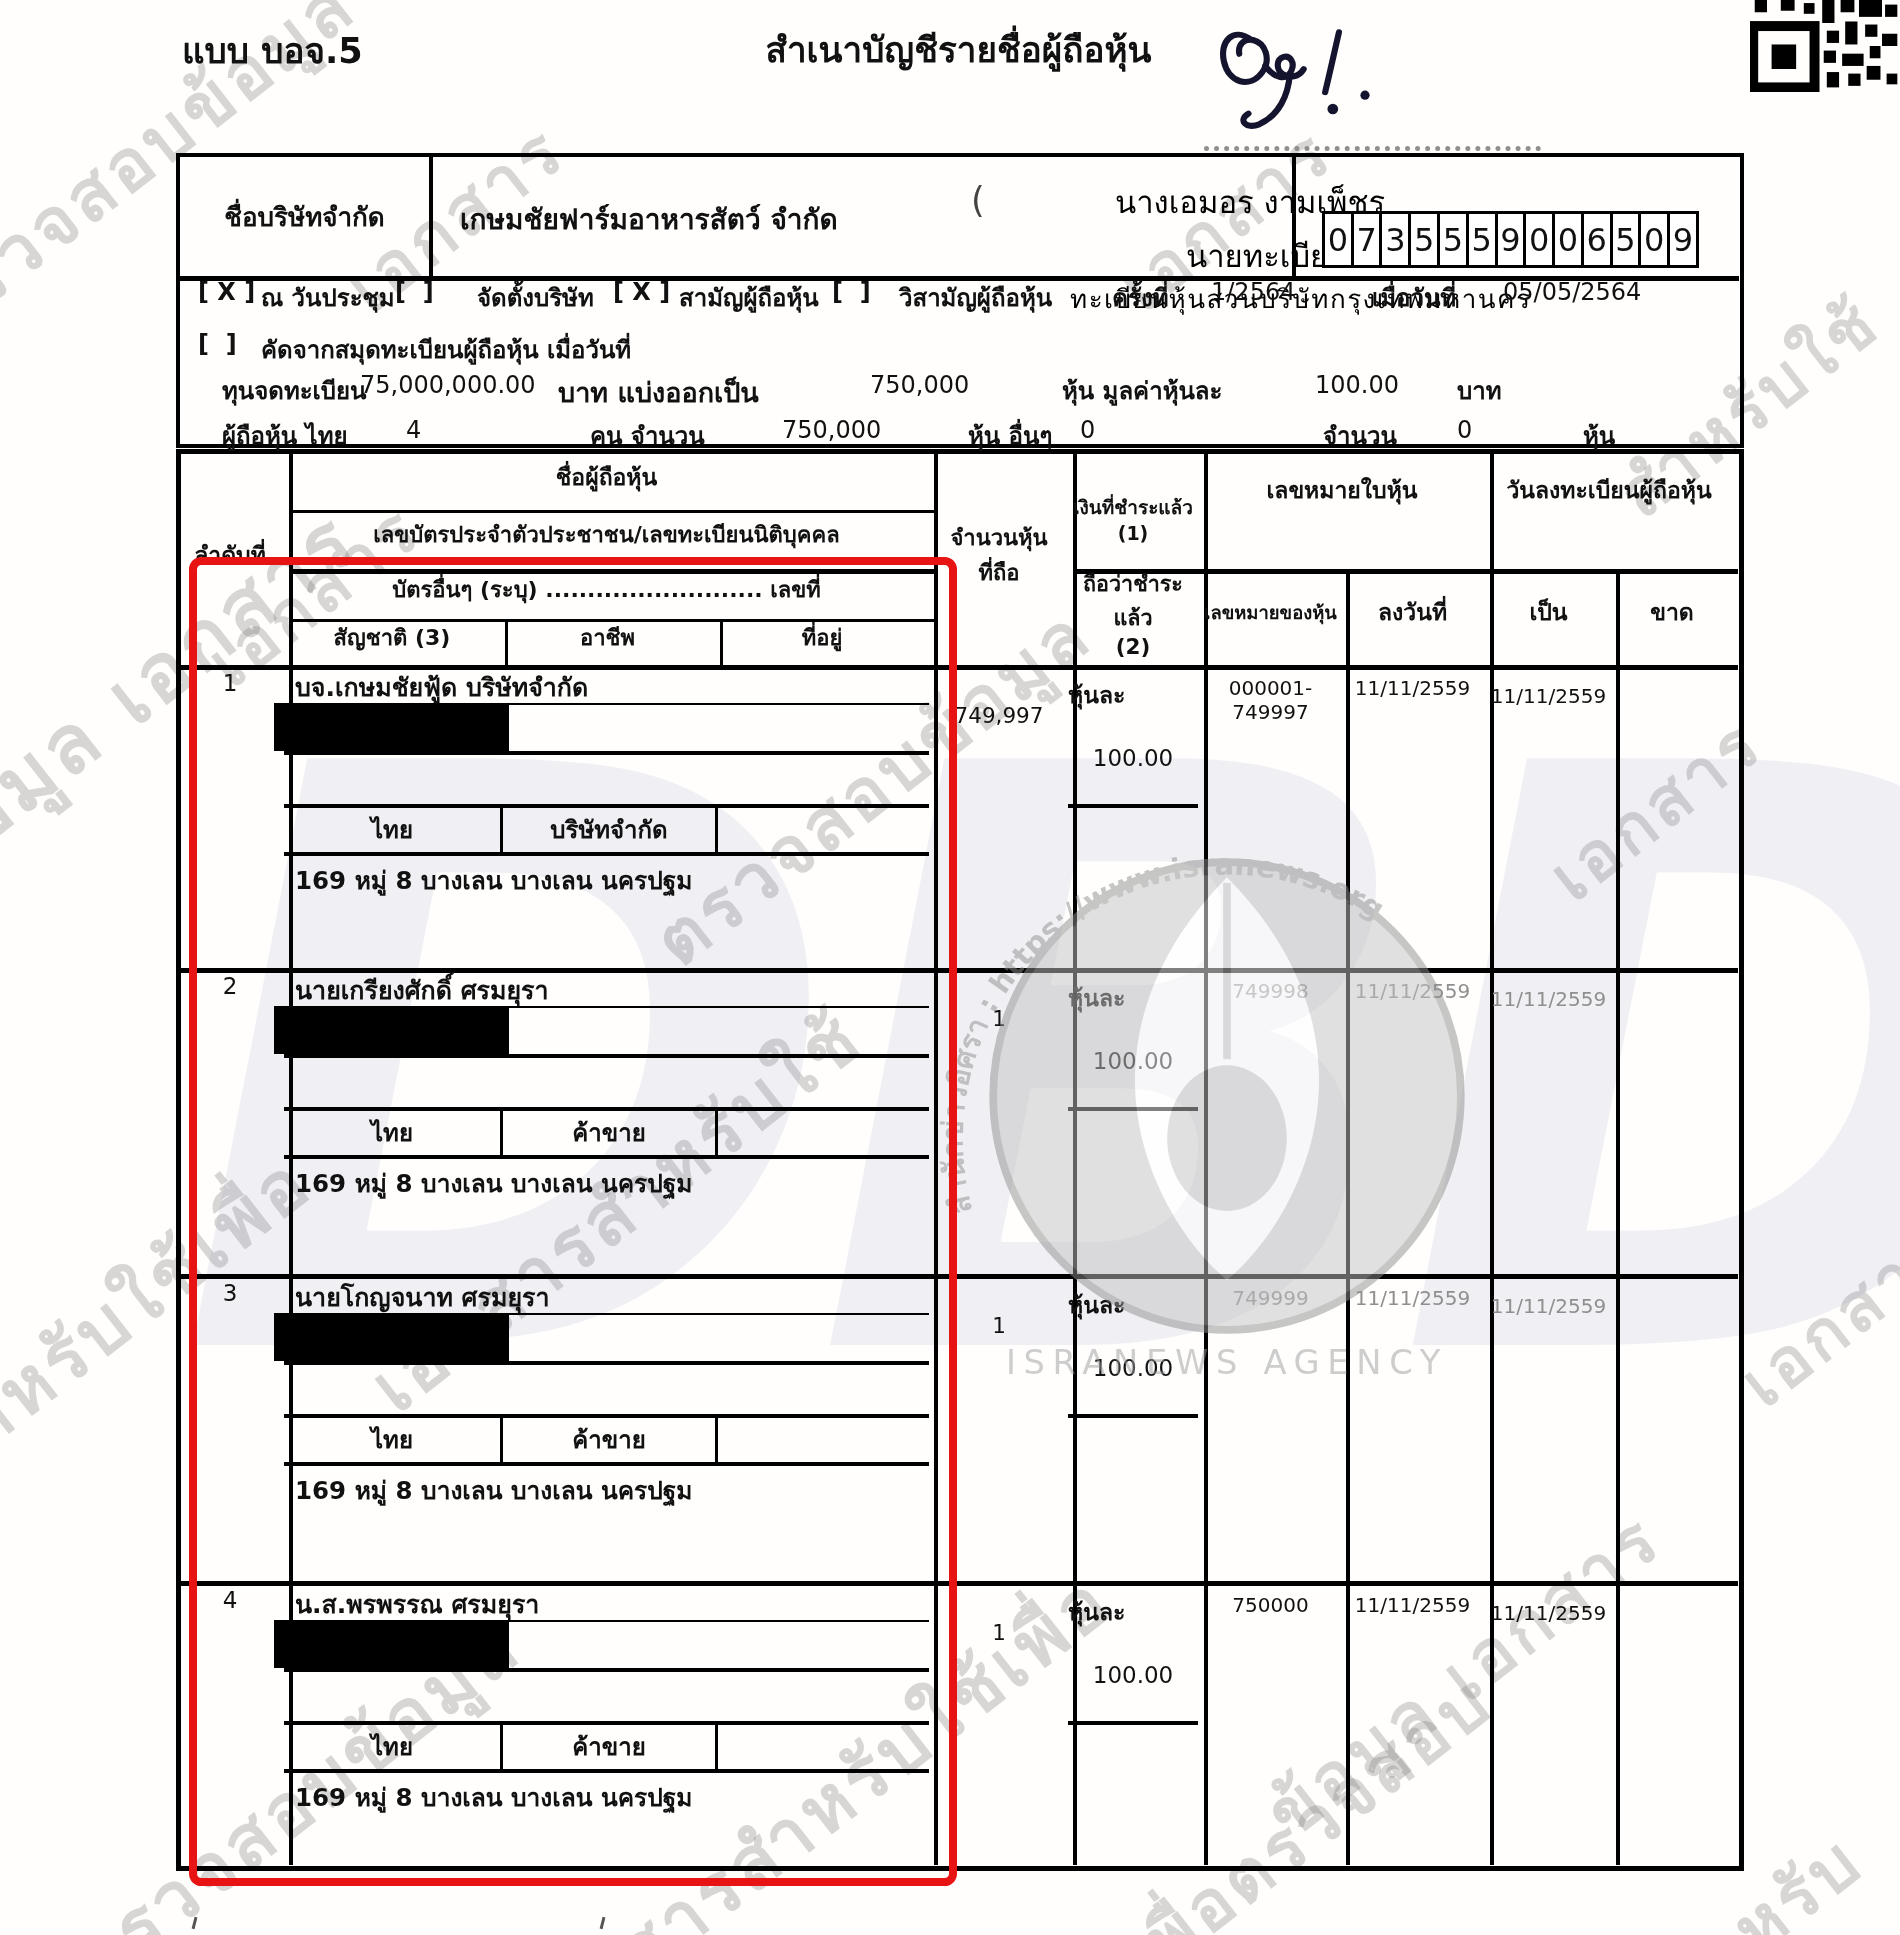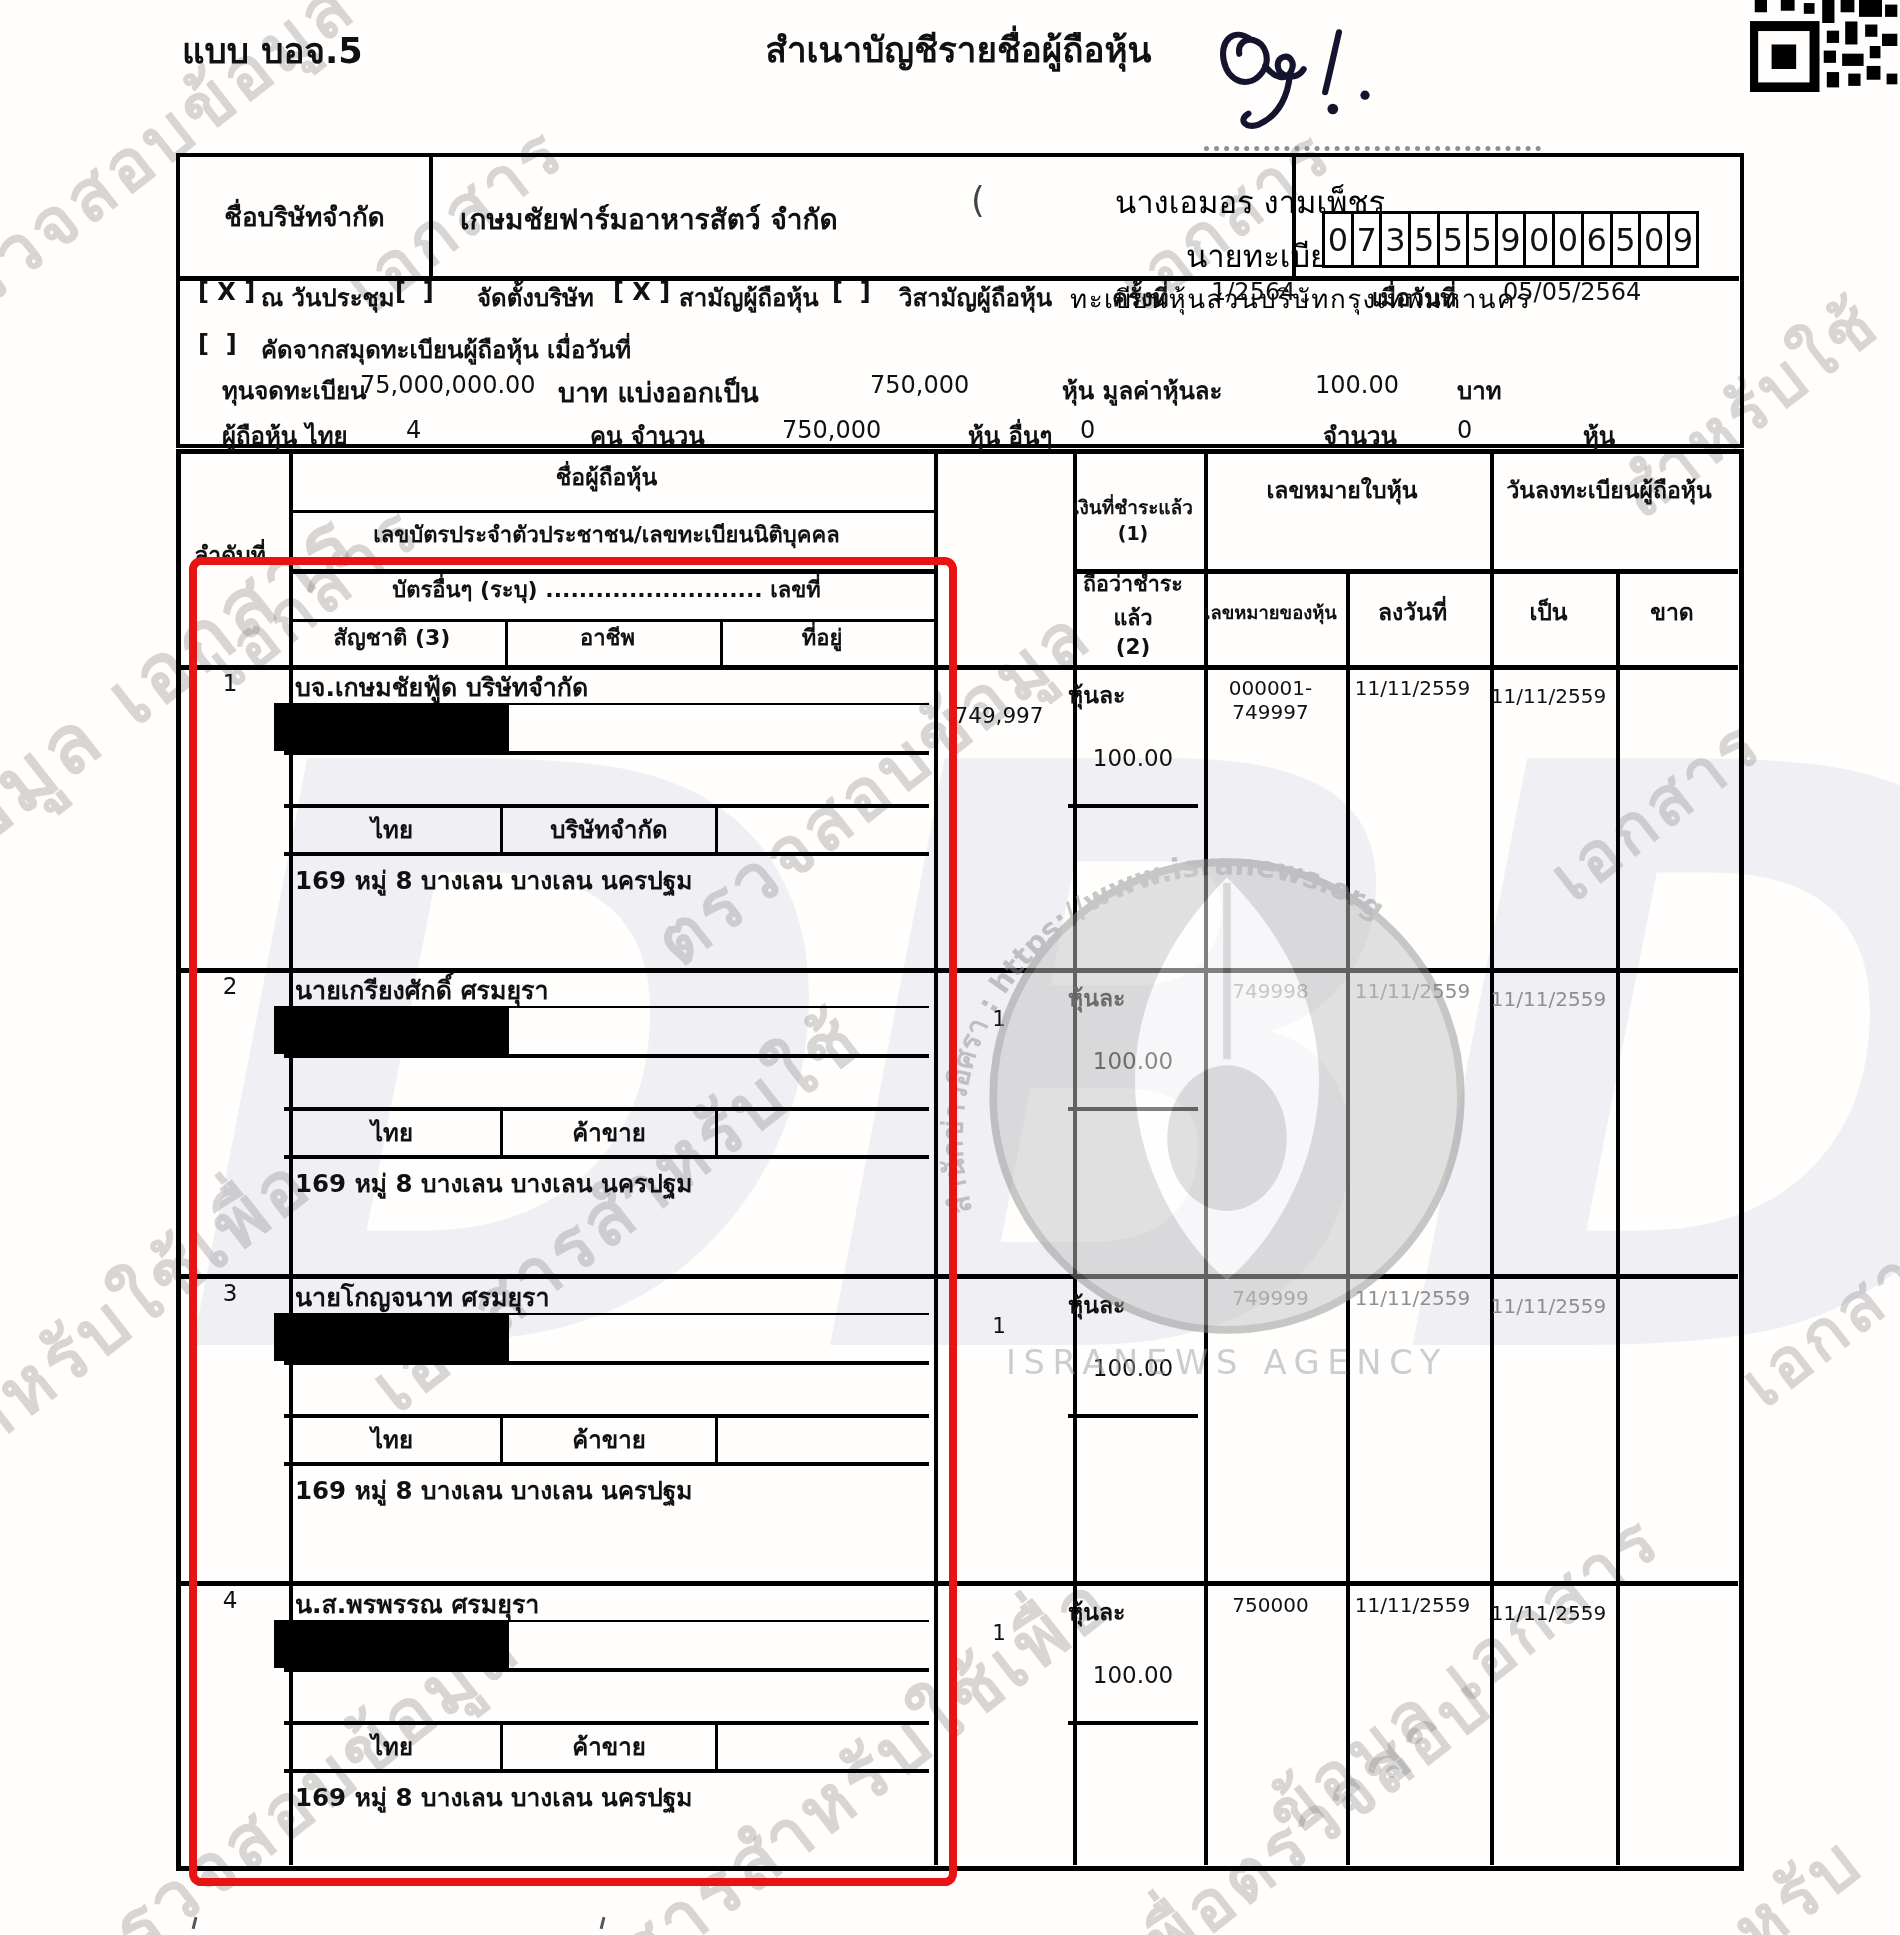--- a/index.html
+++ b/index.html
@@ -205,20 +205,24 @@
   </div>
 
   <div id="hd">
     <div class="c th" style="left:0;top:0;width:108px;height:211px;font-size:23px">ลำดับที่</div>
     <div class="c th" style="left:108px;top:56px;width:645px;height:59px;font-size:22px">เลขบัตรประจำตัวประชาชน/เลขทะเบียนนิติบุคคล</div>
     <div class="c th" style="left:108px;top:0;width:645px;height:56px;font-size:23px">ชื่อผู้ถือหุ้น</div>
     <div class="c th" style="left:108px;top:115px;width:645px;height:50px;font-size:22px">บัตรอื่นๆ (ระบุ) .......................... เลขที่</div>
     <div class="c th" style="left:108px;top:165px;width:216px;height:46px;font-size:22px">สัญชาติ  (3)</div>
     <div class="c th" style="left:324px;top:165px;width:215px;height:46px;font-size:22px">อาชีพ</div>
     <div class="c th" style="left:539px;top:165px;width:214px;height:46px;font-size:22px">ที่อยู่</div>
+    <div class="c th" style="left:753px;top:0;width:140px;height:211px;font-size:22px;flex-direction:column">
+      <span>จำนวนหุ้น</span>
+      <span>ที่ถือ</span>
+    </div>
     <div class="c th" style="left:892px;top:11px;width:130px;height:115px;font-size:19px;flex-direction:column">
       <span>เงินที่ชำระแล้ว</span>
       <span>(1)</span>
     </div>
     <div class="c th" style="left:892px;top:115px;width:130px;height:96px;font-size:21.5px;flex-direction:column">
       <span>ถือว่าชำระแล้ว</span>
       <span>(2)</span>
     </div>
     <div class="c th" style="left:1023px;top:0;width:286px;height:115px;font-size:23px;align-items:flex-start;padding-top:23px;box-sizing:border-box">เลขหมายใบหุ้น</div>
     <div class="c th" style="left:1023px;top:115px;width:143px;height:96px;font-size:18.4px">เลขหมายของหุ้น</div>

